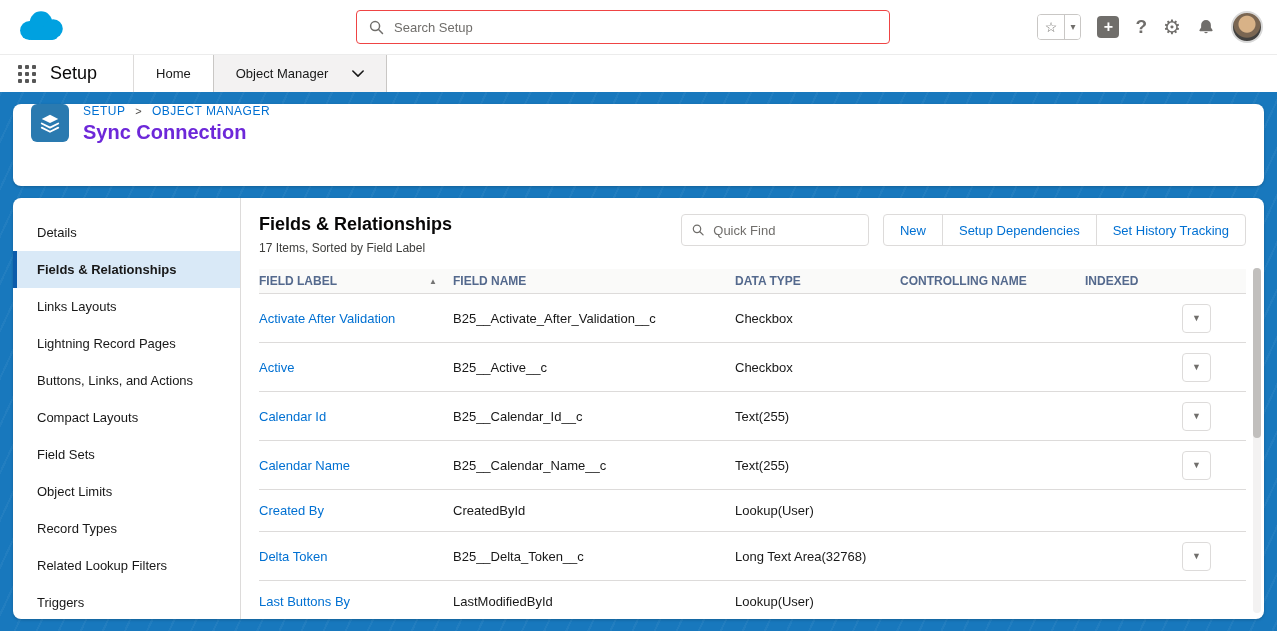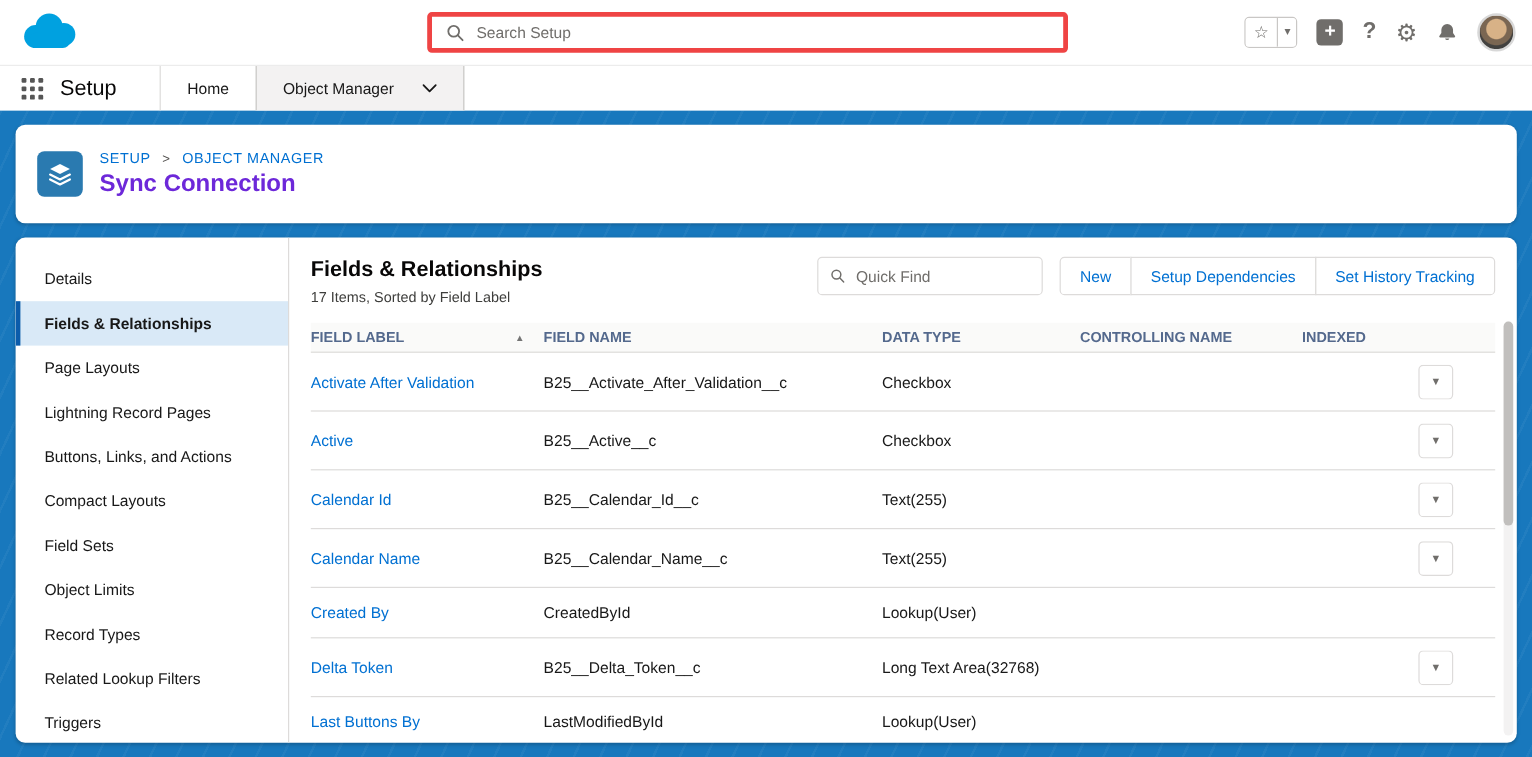--- a/index.html
+++ b/index.html
@@ -5,21 +5,21 @@
   *{box-sizing:border-box}
   body{margin:0;background:#555}
   .screen{position:relative;width:1277px;height:631px;background:#fff;overflow:hidden;
           font-family:"Liberation Sans","DejaVu Sans",sans-serif;}
 
   
   .topbar{height:55px;display:flex;align-items:center;padding:0 14px;background:#fff;
           border-bottom:1px solid #ececec;position:relative;z-index:3}
   .logo{display:flex;align-items:center;cursor:pointer}
   .search-wrap{position:absolute;left:356px;width:534px;top:10px}
-  .global-search{display:flex;align-items:center;height:34px;border:4px solid #ef4444;
+  .global-search{display:flex;align-items:center;height:34px;border:1px solid #ef4444;
                  border-radius:4px;padding:0 12px;background:#fff;gap:8px}
   .global-search input{border:none;outline:none;font-size:13px;flex:1;color:#181818;background:transparent}
   .global-search input::placeholder{color:#706e6b}
   .header-actions{margin-left:auto;display:flex;align-items:center;gap:16px}
   .fav-group{display:flex;border:1px solid #c9c7c5;border-radius:4px;overflow:hidden;height:26px}
   .fav-seg{background:#fff;border:none;color:#706e6b;font-size:14px;padding:0 7px;cursor:pointer;line-height:24px}
   .fav-seg.caret{border-left:1px solid #c9c7c5;font-size:10px;padding:0 5px}
   .icon-btn{background:none;border:none;padding:0;color:#706e6b;cursor:pointer;display:flex;align-items:center}
   .plus-btn{width:22px;height:22px;background:#706e6b;color:#fff;border:none;border-radius:4px;
             font-size:16px;font-weight:bold;line-height:20px;text-align:center;cursor:pointer}
@@ -38,21 +38,21 @@
   .tab{display:flex;align-items:center;padding:0 22px;font-size:13px;color:#181818;cursor:pointer}
   .tab.active{background:#f3f2f2;border-left:1px solid #c9c7c5;border-right:1px solid #c9c7c5;gap:24px}
   .chev{width:12px;height:8px}
 
   
   .bluearea{position:absolute;top:92px;left:0;right:0;bottom:0;background:#1878bd;
             background-image:repeating-linear-gradient(115deg,rgba(255,255,255,.045) 0 2px,transparent 2px 20px);
             padding:12px 13px}
   .card{background:#fff;border-radius:8px;box-shadow:0 1px 3px rgba(0,0,0,.2)}
 
-  .page-header{height:82px;display:flex;align-items:center;padding:0 18px;gap:14px;margin-bottom:12px}
+  .page-header{height:82px;display:flex;padding:0 18px;gap:14px;margin-bottom:12px}
   .obj-icon{width:38px;height:38px;border-radius:6px;background:#2a7ab0;display:flex;
             align-items:center;justify-content:center;flex:0 0 auto}
   .breadcrumb{font-size:12px;letter-spacing:.5px}
   .breadcrumb a{color:#0070d2;text-decoration:none;cursor:pointer}
   .breadcrumb .sep{color:#514f4d;margin:0 6px;font-size:11px}
   .page-title{font-size:20px;font-weight:700;color:#6d28d9;margin:3px 0 0}
 
   
   .content{display:flex;height:421px;overflow:hidden;position:relative}
   .sidebar{width:228px;border-right:1px solid #dddbda;padding-top:16px;flex:0 0 auto}
@@ -181,21 +181,21 @@
         </div>
         <h1 class="page-title">Sync Connection</h1>
       </div>
     </section>
 
     <section class="card content">
 
       <aside class="sidebar">
           <div class="side-item">Details</div>
           <div class="side-item selected">Fields &amp; Relationships</div>
-          <div class="side-item">Page Layouts</div>
+          <div class="side-item">Links Layouts</div>
           <div class="side-item">Lightning Record Pages</div>
           <div class="side-item">Buttons, Links, and Actions</div>
           <div class="side-item">Compact Layouts</div>
           <div class="side-item">Field Sets</div>
           <div class="side-item">Object Limits</div>
           <div class="side-item">Record Types</div>
           <div class="side-item">Related Lookup Filters</div>
           <div class="side-item">Triggers</div>
         </aside>
 

